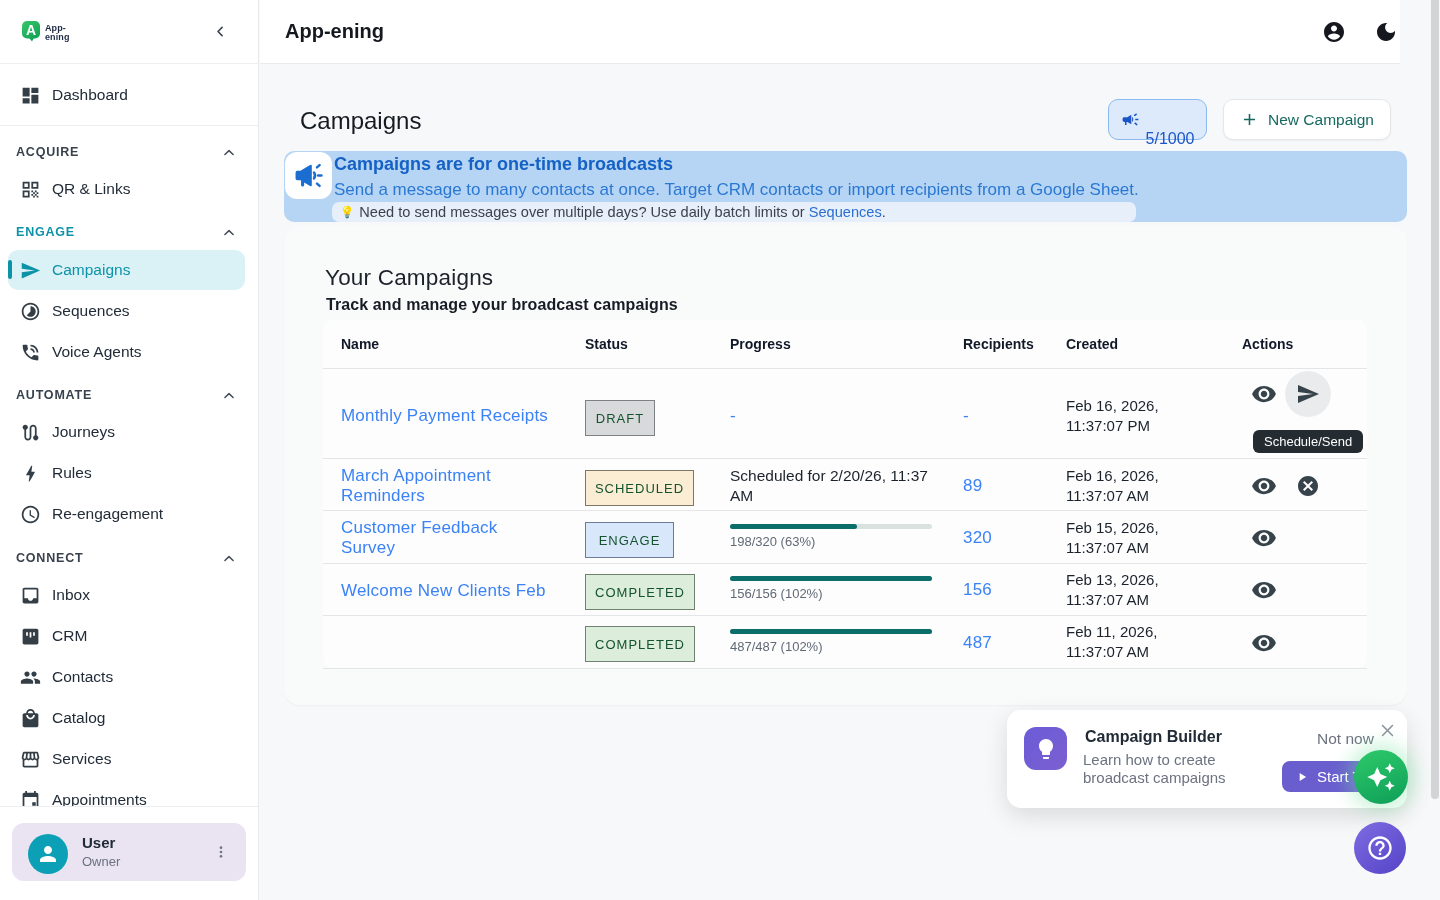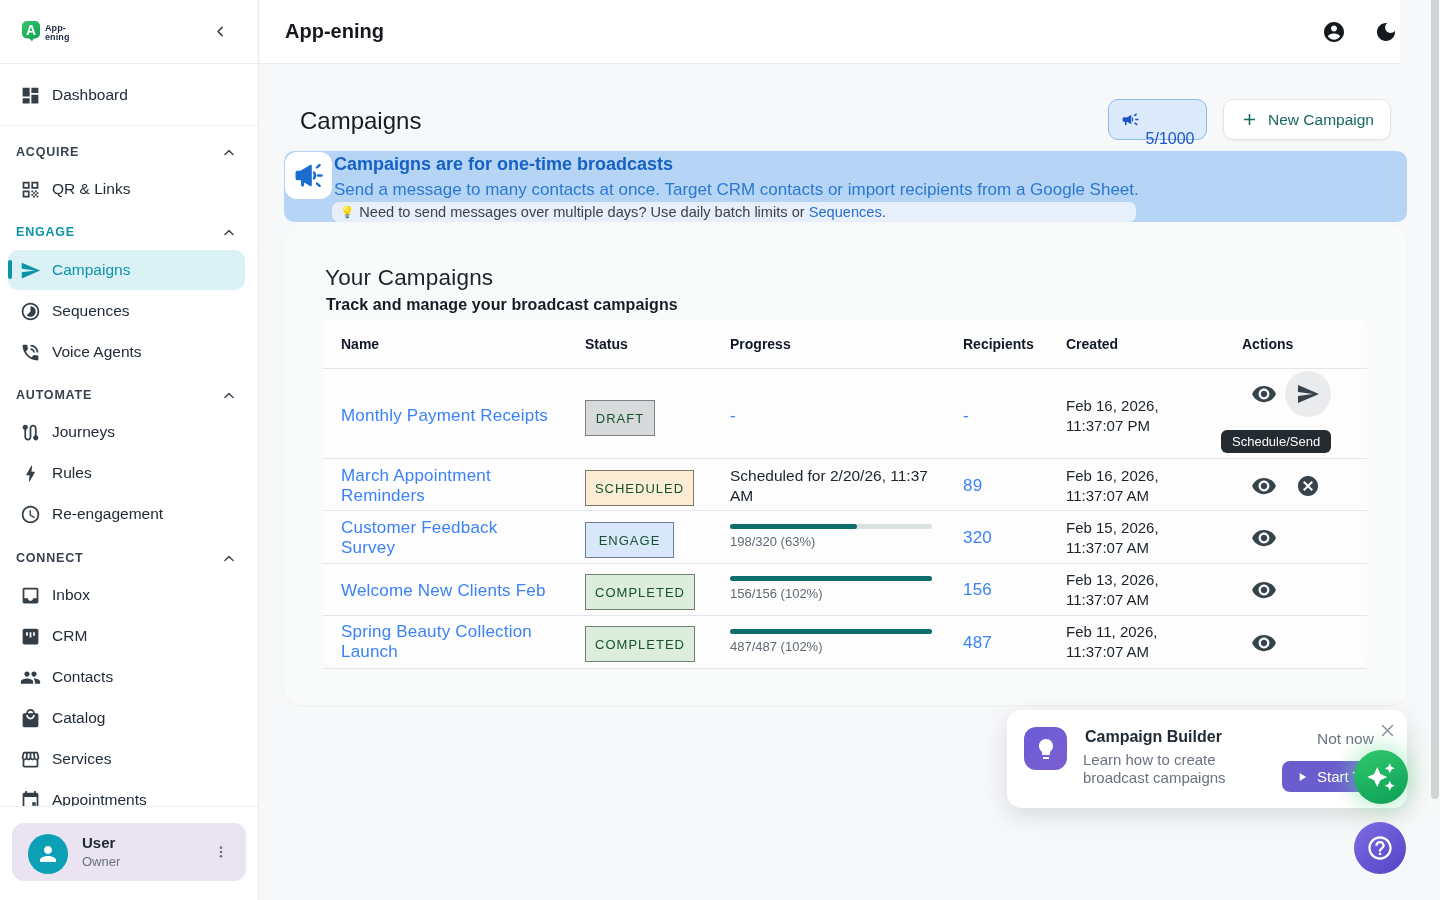--- a/index.html
+++ b/index.html
@@ -313,21 +313,21 @@
     <div class="cell" style="left:407px;top:86px">-</div>
     <div class="cell" style="left:640px;top:86px">-</div>
     <div class="created" style="left:743px;top:76px">Feb 16, 2026,<br>11:37:07 PM</div>
     <svg class="eye" style="left:928px;top:61px" viewBox="0 0 24 24" fill="#37434a">
         <path d="M12 4.5C7 4.5 2.73 7.61 1 12c1.73 4.39 6 7.5 11 7.5s9.27-3.11 11-7.5c-1.73-4.39-6-7.5-11-7.5zM12 17c-2.76 0-5-2.24-5-5s2.24-5 5-5 5 2.24 5 5-2.24 5-5 5zm0-8c-1.66 0-3 1.34-3 3s1.34 3 3 3 3-1.34 3-3-1.34-3-3-3z"></path>
       </svg>
     <div id="sendcircle" style="left:962px;top:51px"></div>
     <svg class="eye" style="left:973px;top:62px;width:24px;height:24px" viewBox="0 0 24 24" fill="#37434a">
         <path d="M2.01 21 23 12 2.01 3 2 10l15 2-15 2z"></path>
       </svg>
-    <div id="tooltip" style="left:898px;top:110px">Schedule/Send</div>
+    <div id="tooltip" style="left:930px;top:110px">Schedule/Send</div>
     <div class="hrow" style="top:138px"></div>
 
     <div class="cell" style="left:18px;top:146px;width:200px;line-height:20px">March Appointment Reminders</div>
     <div class="badge" style="left:262px;top:150px;width:109px;background:#fbecd4;border:1px solid #7e7668">SCHEDULED</div>
     <div class="created" style="left:407px;top:146px;width:205px;font-size:15.5px">Scheduled for 2/20/26, 11:37 AM</div>
     <div class="cell" style="left:640px;top:156px">89</div>
     <div class="created" style="left:743px;top:146px">Feb 16, 2026,<br>11:37:07 AM</div>
     <svg class="eye" style="left:928px;top:153px" viewBox="0 0 24 24" fill="#37434a">
         <path d="M12 4.5C7 4.5 2.73 7.61 1 12c1.73 4.39 6 7.5 11 7.5s9.27-3.11 11-7.5c-1.73-4.39-6-7.5-11-7.5zM12 17c-2.76 0-5-2.24-5-5s2.24-5 5-5 5 2.24 5 5-2.24 5-5 5zm0-8c-1.66 0-3 1.34-3 3s1.34 3 3 3 3-1.34 3-3-1.34-3-3-3z"></path>
       </svg>
@@ -355,21 +355,20 @@
         <div class="pfill" style="width:202px"></div>
       </div>
     <div class="ptext" style="left:407px;top:266px">156/156 (102%)</div>
     <div class="cell" style="left:640px;top:260px">156</div>
     <div class="created" style="left:743px;top:250px">Feb 13, 2026,<br>11:37:07 AM</div>
     <svg class="eye" style="left:928px;top:257px" viewBox="0 0 24 24" fill="#37434a">
         <path d="M12 4.5C7 4.5 2.73 7.61 1 12c1.73 4.39 6 7.5 11 7.5s9.27-3.11 11-7.5c-1.73-4.39-6-7.5-11-7.5zM12 17c-2.76 0-5-2.24-5-5s2.24-5 5-5 5 2.24 5 5-2.24 5-5 5zm0-8c-1.66 0-3 1.34-3 3s1.34 3 3 3 3-1.34 3-3-1.34-3-3-3z"></path>
       </svg>
     <div class="hrow" style="top:295px"></div>
 
-    <div class="cell" style="left:18px;top:302px;width:210px;line-height:20px">Spring Beauty Collection Launch</div>
     <div class="badge" style="left:262px;top:306px;width:110px;background:#dceddb;border:1px solid #6f8270">COMPLETED</div>
     <div class="pbar" style="left:407px;top:309px">
         <div class="pfill" style="width:202px"></div>
       </div>
     <div class="ptext" style="left:407px;top:319px">487/487 (102%)</div>
     <div class="cell" style="left:640px;top:313px">487</div>
     <div class="created" style="left:743px;top:302px">Feb 11, 2026,<br>11:37:07 AM</div>
     <svg class="eye" style="left:928px;top:310px" viewBox="0 0 24 24" fill="#37434a">
         <path d="M12 4.5C7 4.5 2.73 7.61 1 12c1.73 4.39 6 7.5 11 7.5s9.27-3.11 11-7.5c-1.73-4.39-6-7.5-11-7.5zM12 17c-2.76 0-5-2.24-5-5s2.24-5 5-5 5 2.24 5 5-2.24 5-5 5zm0-8c-1.66 0-3 1.34-3 3s1.34 3 3 3 3-1.34 3-3-1.34-3-3-3z"></path>
       </svg>

